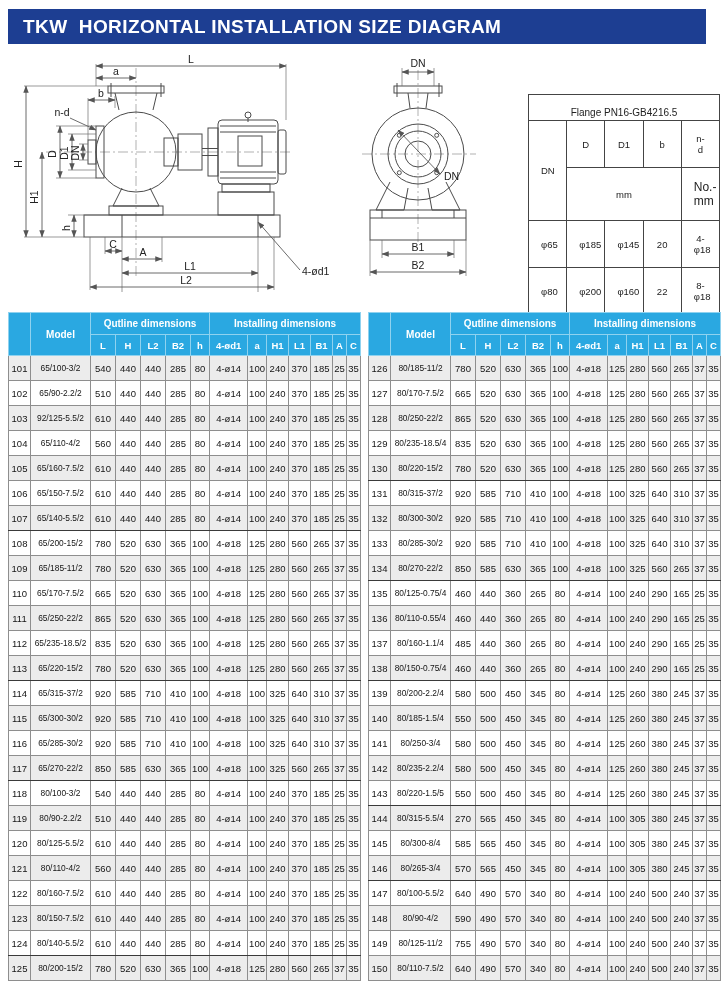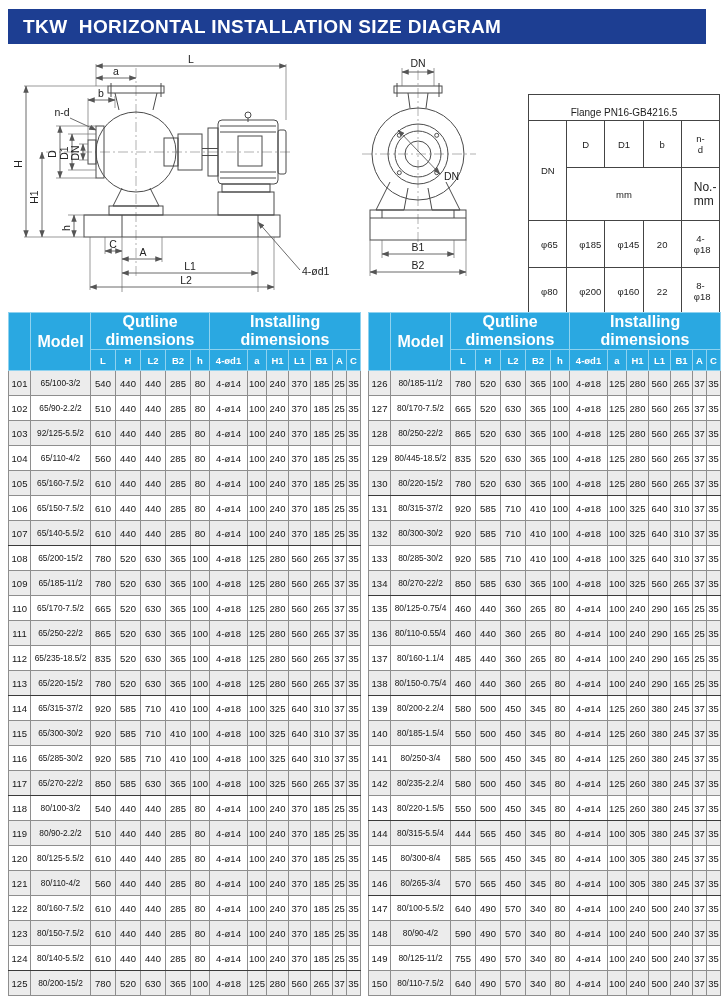--- a/index.html
+++ b/index.html
@@ -29,21 +29,21 @@
   .flange .f-title{height:26px;font-size:10px;vertical-align:bottom;padding-bottom:2px}
   .flange .small{font-size:12px}
 
   
   .dim-table{position:absolute;top:312px;border-collapse:collapse;table-layout:fixed;width:352px;
     font-size:9.5px;color:#141414;background:#fff;border:1.5px solid #3a3a3a}
   #tbl-left{left:8px}
   #tbl-right{left:368px}
   .dim-table th{background:var(--header-blue,#2aa8e1);color:#fff;font-weight:bold;
     border:1px solid #8fd2ef;padding:0;overflow:hidden}
-  .dim-table thead tr:first-child th{height:22px;font-size:16px}
+  .dim-table thead tr:first-child th{height:22px;font-size:10px}
   .dim-table thead tr.sub th{height:21px;font-size:9.5px}
   .dim-table td{border:1px solid #8e8e8e;height:25px;text-align:center;padding:0;overflow:hidden;white-space:nowrap}
   .dim-table tr.alt td{background:var(--row-alt,#ececec)}
   .dim-table tr.grp td{border-bottom:1.6px solid #3a3a3a}
   .dim-table td.model{font-size:8.4px}
   .dim-table td:nth-child(3){border-left:1.4px solid #3a3a3a}
   .dim-table td:nth-child(8){border-left:1.4px solid #3a3a3a}
 </style>
 </head>
 <body>
@@ -768,21 +768,21 @@
           <td>4-ø18</td>
           <td>125</td>
           <td>280</td>
           <td>560</td>
           <td>265</td>
           <td>37</td>
           <td>35</td>
         </tr>
         <tr>
           <td>129</td>
-          <td class="model">80/445-18.5/2</td>
+          <td class="model">80/235-18.5/4</td>
           <td>835</td>
           <td>520</td>
           <td>630</td>
           <td>365</td>
           <td>100</td>
           <td>4-ø18</td>
           <td>125</td>
           <td>280</td>
           <td>560</td>
           <td>265</td>
@@ -1009,21 +1009,21 @@
           <td>125</td>
           <td>260</td>
           <td>380</td>
           <td>245</td>
           <td>37</td>
           <td>35</td>
         </tr>
         <tr class="alt">
           <td>144</td>
           <td class="model">80/315-5.5/4</td>
-          <td>444</td>
+          <td>270</td>
           <td>565</td>
           <td>450</td>
           <td>345</td>
           <td>80</td>
           <td>4-ø14</td>
           <td>100</td>
           <td>305</td>
           <td>380</td>
           <td>245</td>
           <td>37</td>

